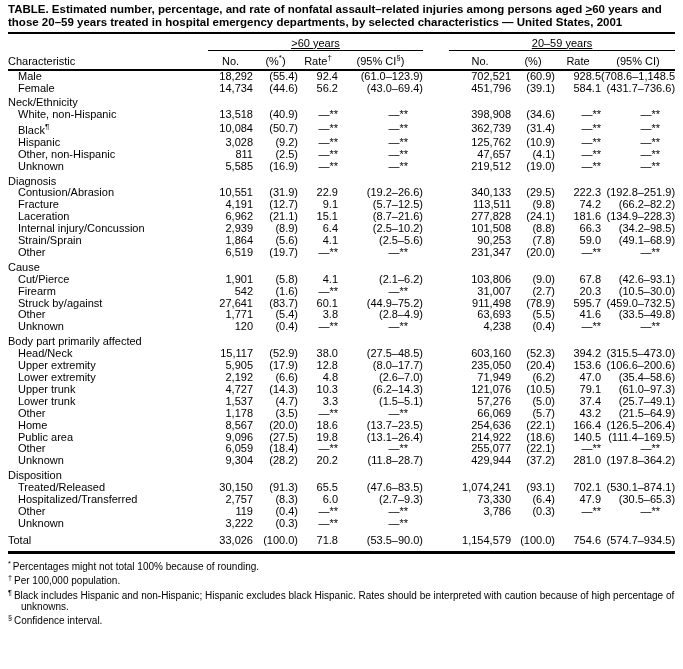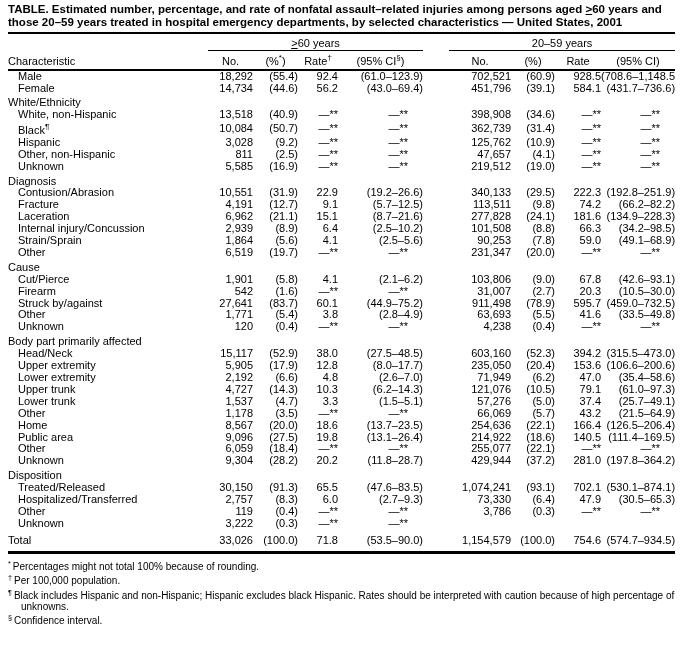--- a/index.html
+++ b/index.html
@@ -10,21 +10,21 @@
   }
   .page { padding:3px 8px 0 8px; }
   .title { font-size:11.5px; font-weight:bold; line-height:12.8px; }
   .gte { text-decoration:underline; text-underline-offset:1px; }
 
   table.stat-table {
     border-collapse:collapse; table-layout:fixed;
     width:667px; margin-top:3px; font-size:11px;
   }
   th { font-weight:normal; font-size:11px; padding:0; }
-  tr.group-row th { border-top:2px solid #000; height:15px; vertical-align:bottom; text-align:center; padding-bottom:1px; }
+  tr.group-row th { border-top:2px solid #000; height:15px; vertical-align:bottom; text-align:center; padding-bottom:1px;text-decoration:underline; }
   tr.group-row th.group-cell { border-bottom:1px solid #000; }
   tr.cols-row th { border-bottom:2px solid #000; height:16px; vertical-align:bottom; text-align:center; padding-bottom:2px; }
   tr.cols-row th.char-head { text-align:left; }
   tbody td { padding:0; line-height:11.9px; height:11.9px; font-size:11px; white-space:nowrap; overflow:hidden; }
   td.section-label { padding-top:3px; }
   td.row-label { padding-left:10px; }
   td.num-cell { text-align:right; }
   td.ci-dash { padding-right:15px; }
   tr.total-row td { padding-top:5px; padding-bottom:4px; border-bottom:3px solid #000; }
   tr.total-row td.row-label { padding-left:0; }
@@ -93,21 +93,21 @@
           <td class="num-cell">(44.6)</td>
           <td class="num-cell">56.2</td>
           <td class="num-cell">(43.0–69.4)</td>
           <td class="gap-cell"></td>
           <td class="num-cell">451,796</td>
           <td class="num-cell">(39.1)</td>
           <td class="num-cell">584.1</td>
           <td class="num-cell">(431.7–736.6)</td>
         </tr>
         <tr>
-          <td colspan="10" class="section-label">White/Ethnicity</td>
+          <td colspan="10" class="section-label">Neck/Ethnicity</td>
         </tr>
         <tr class="item-row">
           <td class="row-label">White, non-Hispanic</td>
           <td class="num-cell">13,518</td>
           <td class="num-cell">(40.9)</td>
           <td class="num-cell">—**</td>
           <td class="num-cell ci-dash">—**</td>
           <td class="gap-cell"></td>
           <td class="num-cell">398,908</td>
           <td class="num-cell">(34.6)</td>

